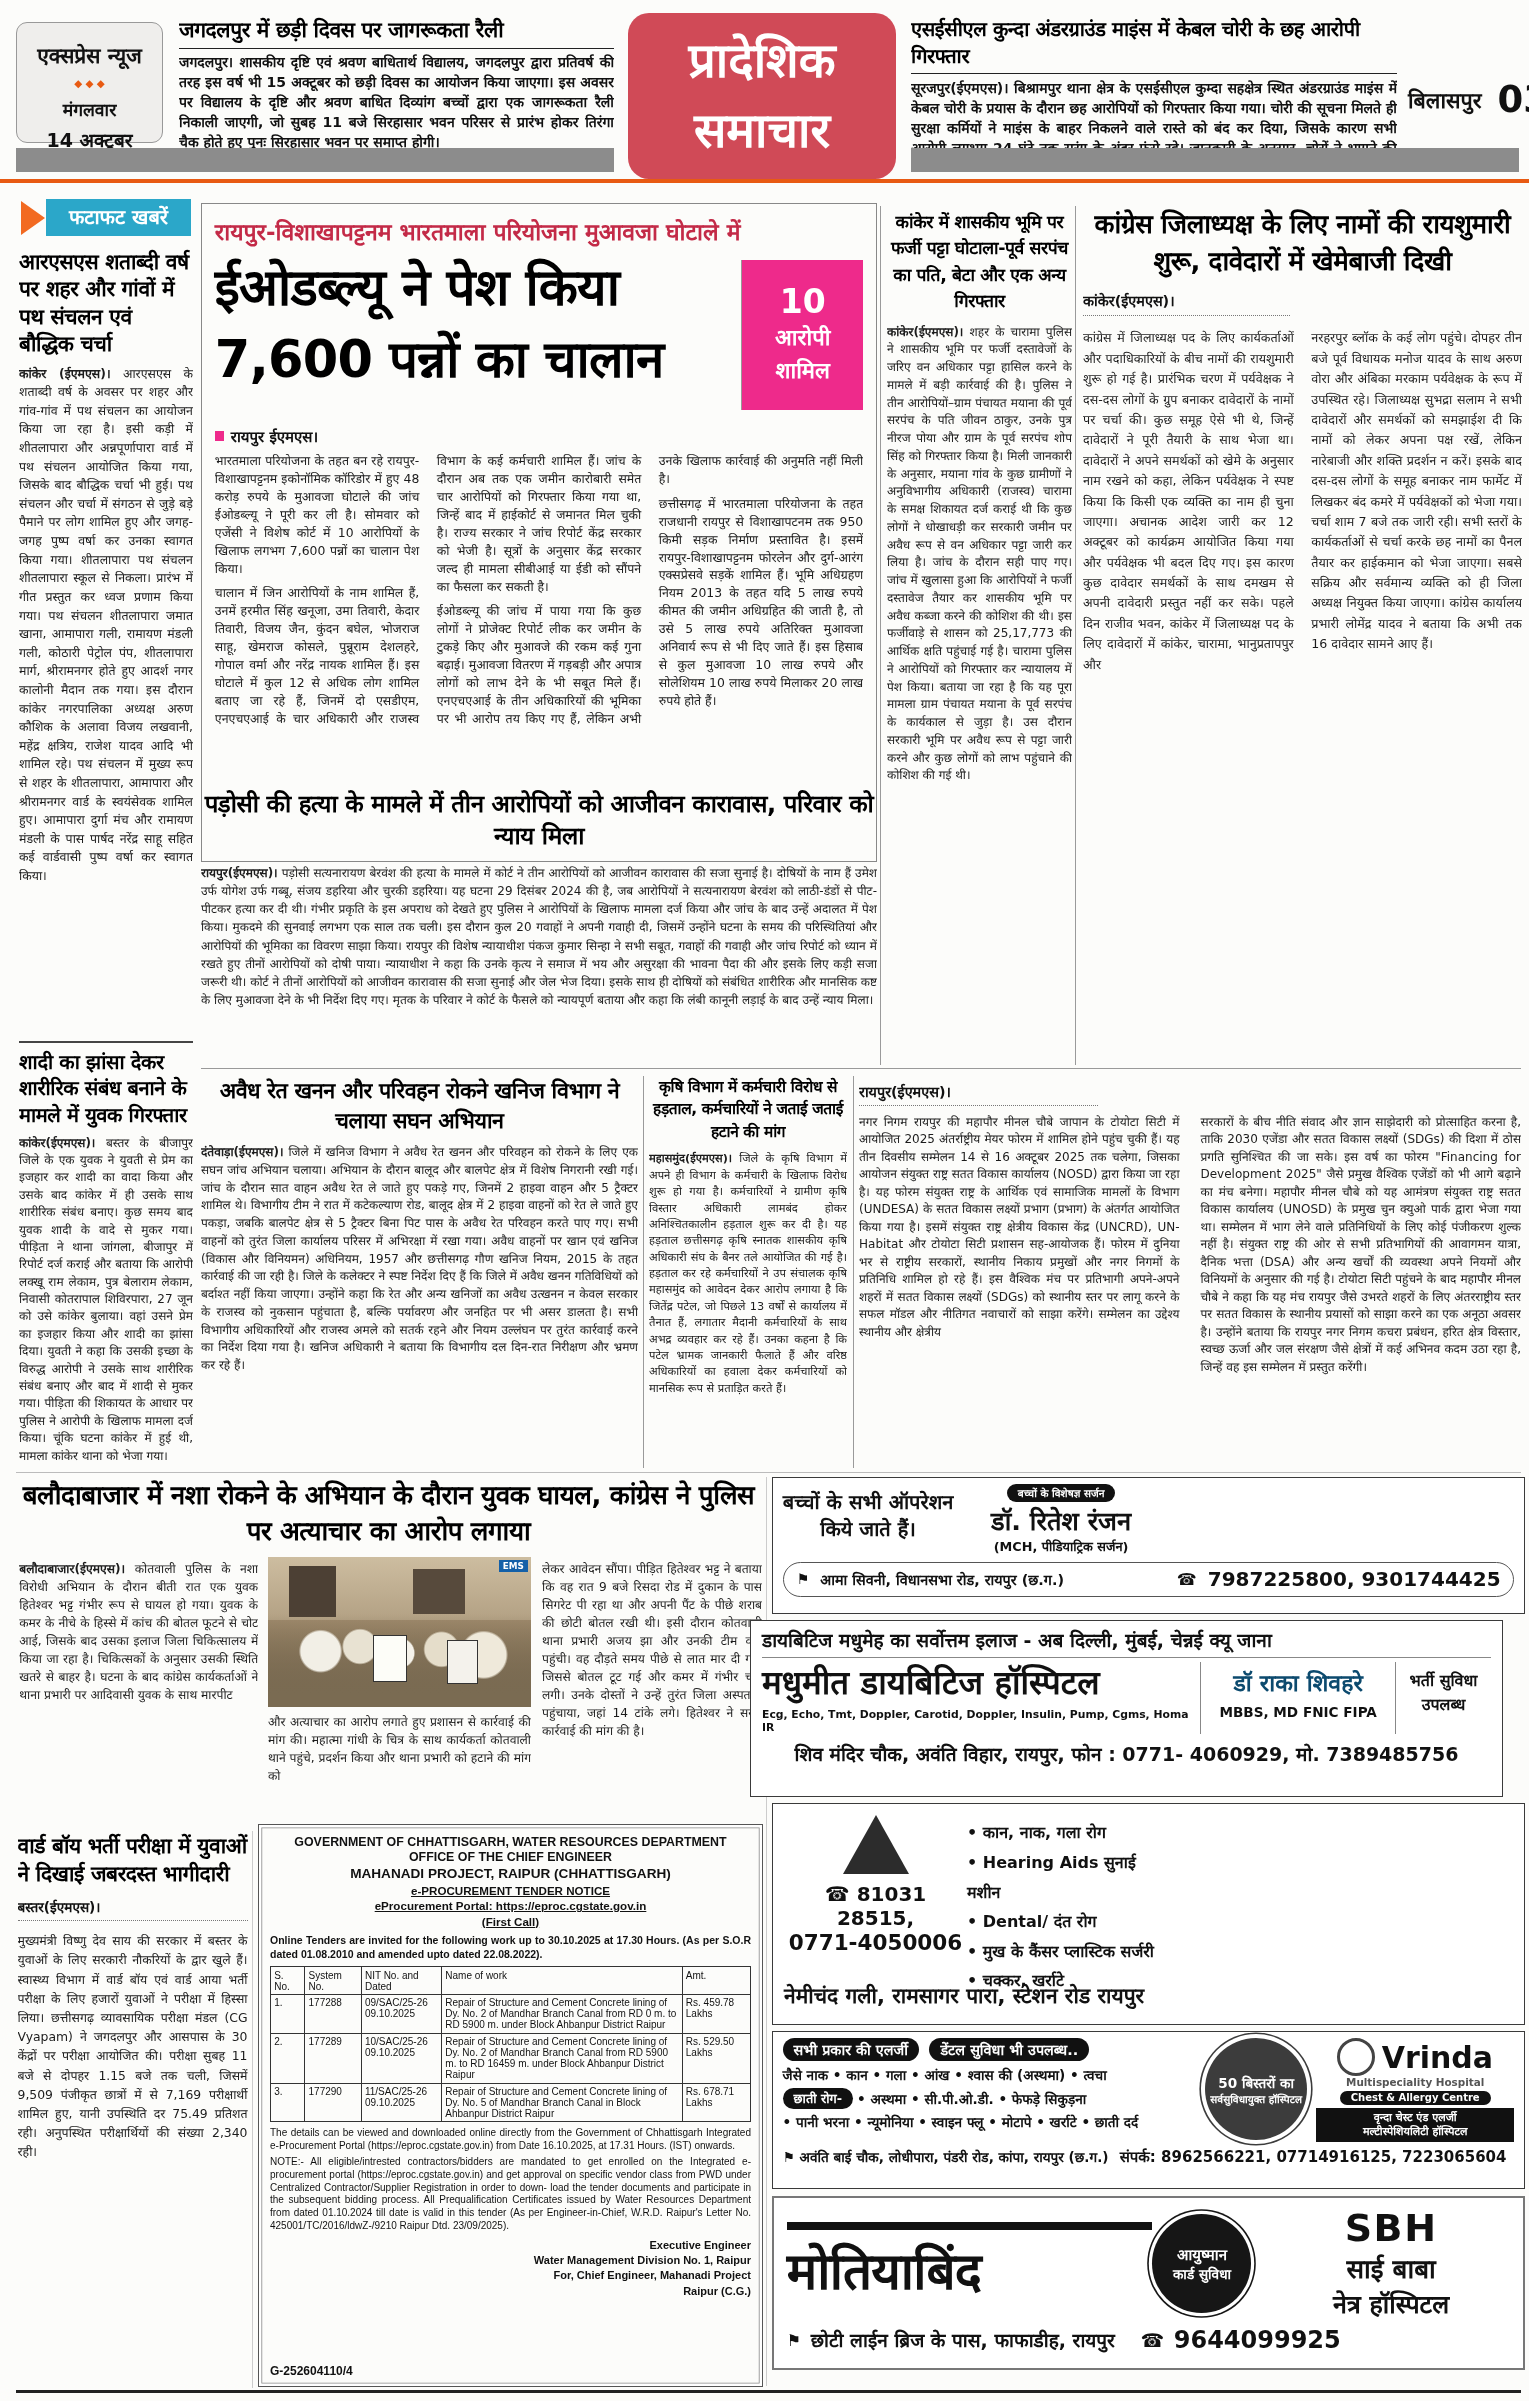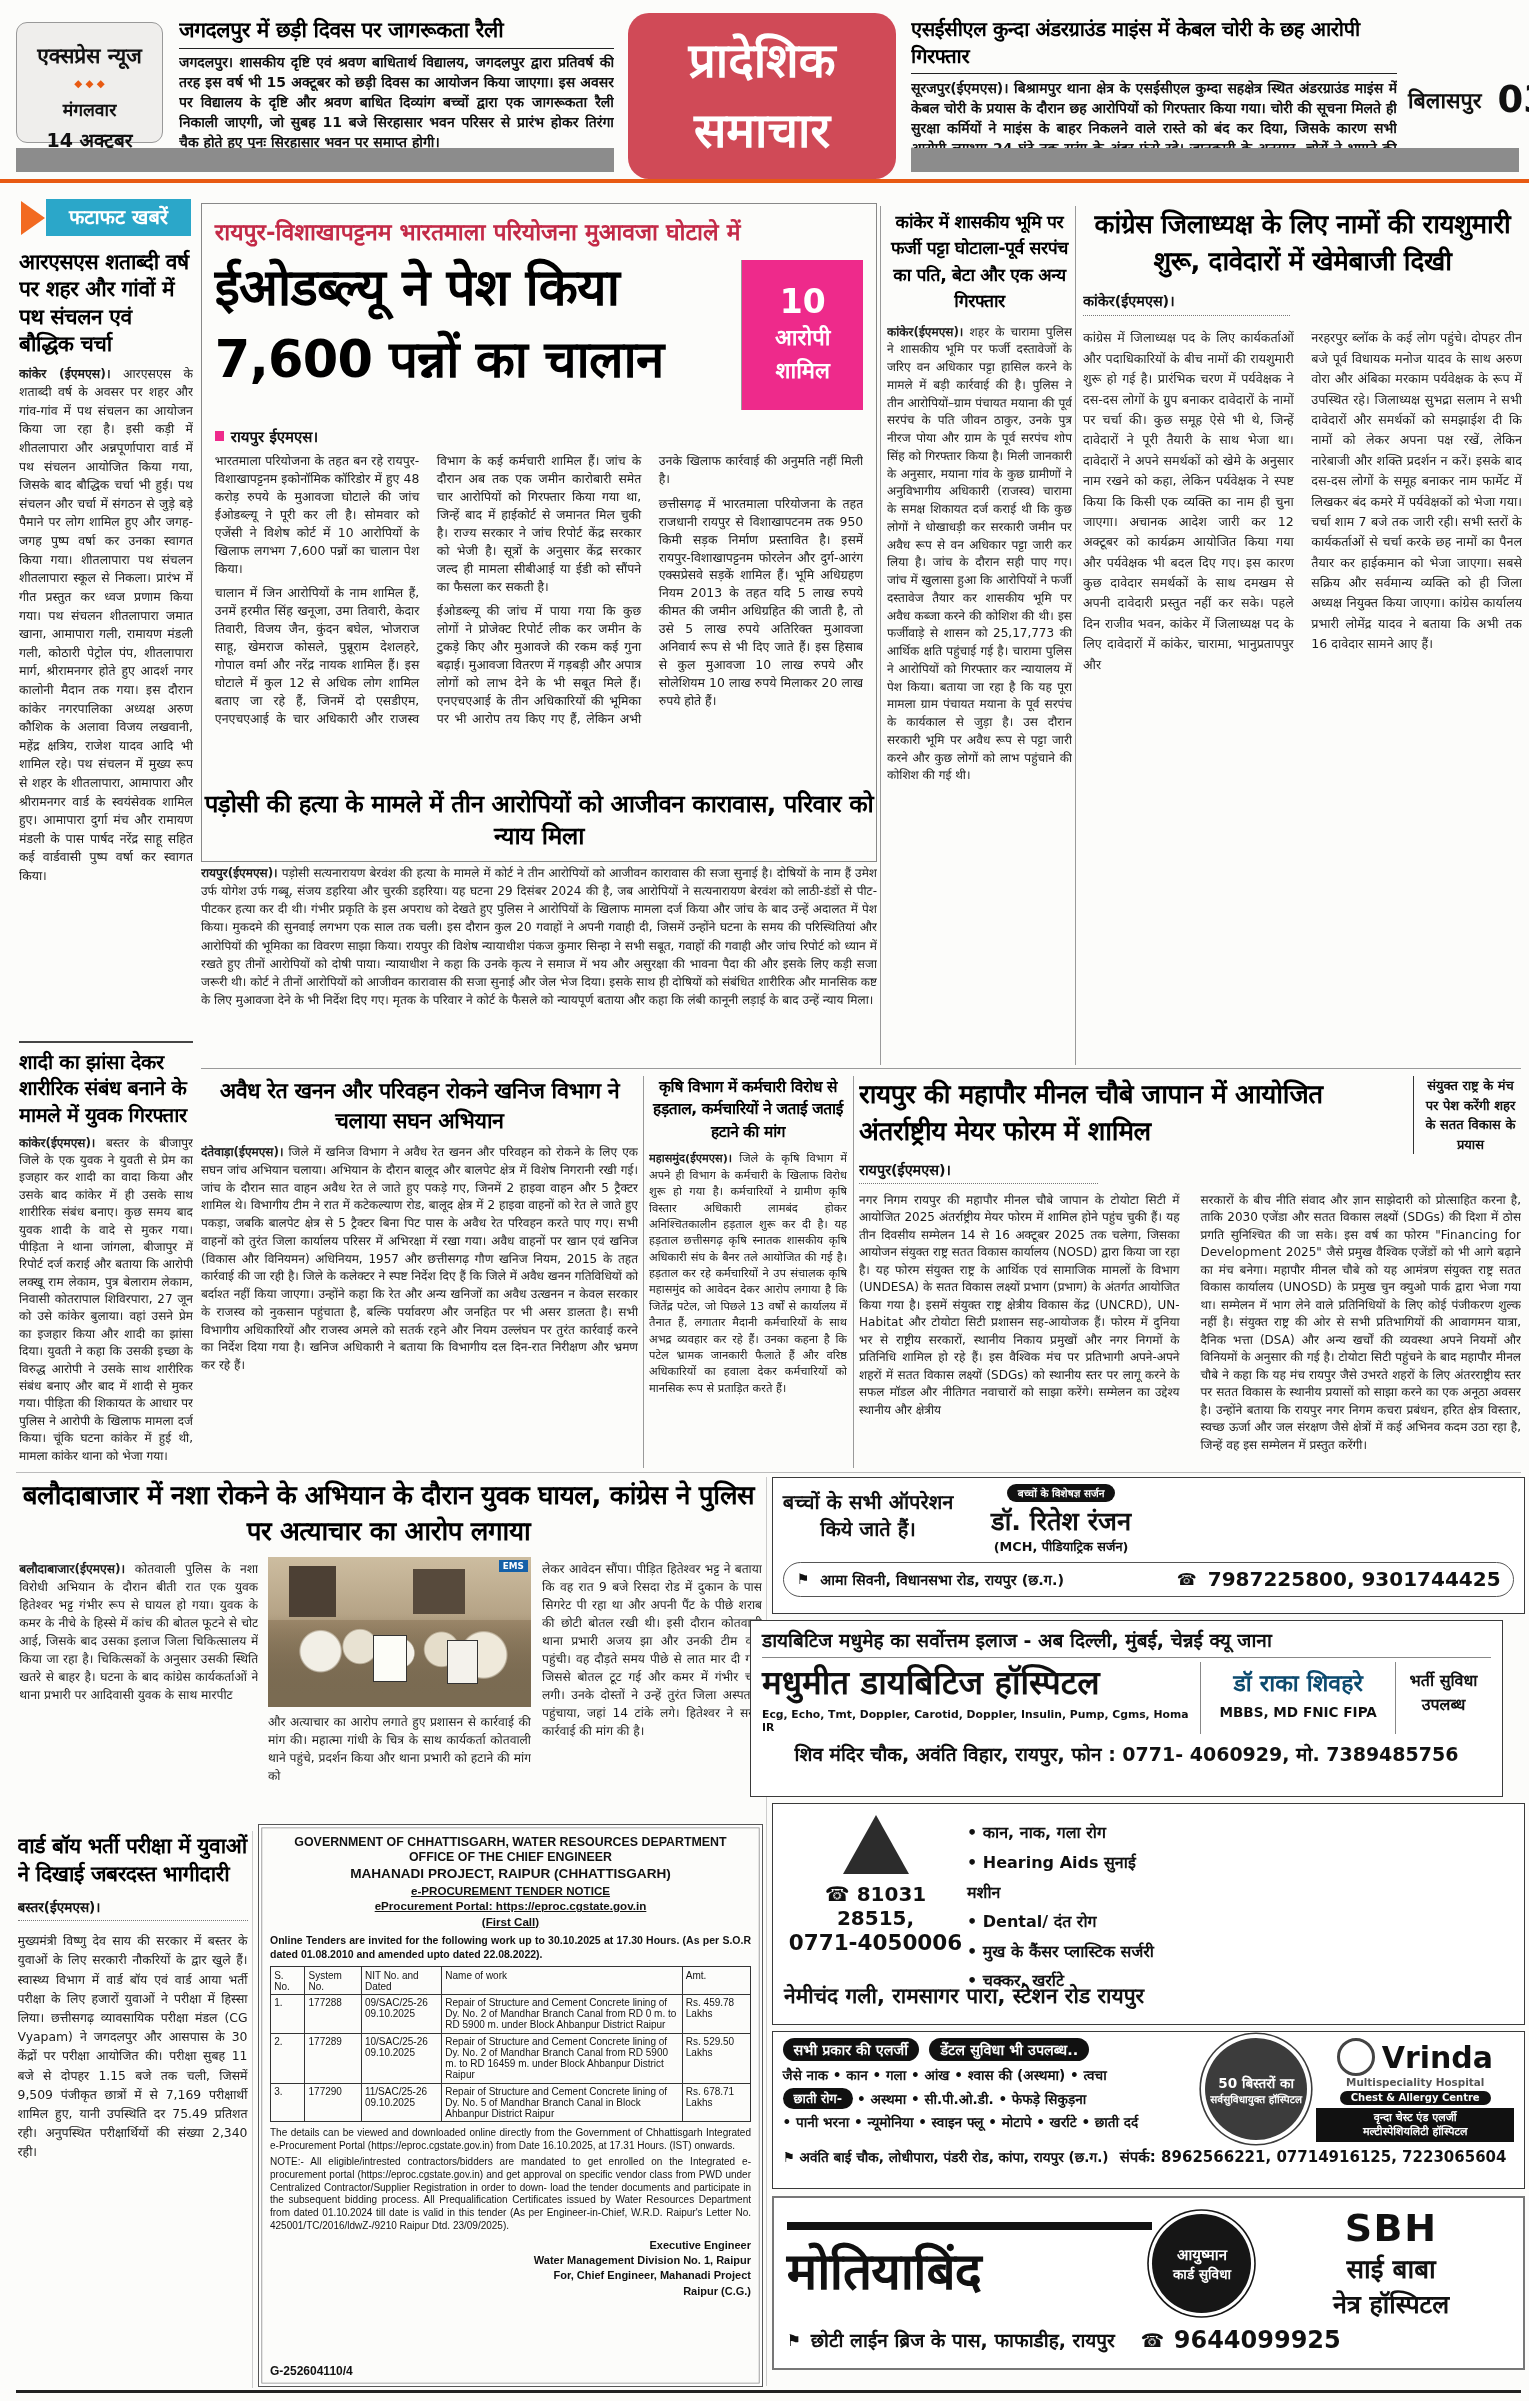--- a/index.html
+++ b/index.html
@@ -145,24 +145,20 @@
   <div class="a clip" style="left:649px;top:1076px;width:198px;height:392px;">
     <div class="hl ct" style="font-size:15.5px;line-height:1.45;">कृषि विभाग में कर्मचारी विरोध से हड़ताल, कर्मचारियों ने जताई जताई हटाने की मांग</div>
     <p class="jt bd" style="margin:8px 0 0;font-size:11.3px;line-height:1.45;">
       <span class="dl">महासमुंद(ईएमएस)।</span>
       <span>जिले के कृषि विभाग में अपने ही विभाग के कर्मचारी के खिलाफ विरोध शुरू हो गया है। कर्मचारियों ने ग्रामीण कृषि विस्तार अधिकारी लामबंद होकर अनिश्चितकालीन हड़ताल शुरू कर दी है। यह हड़ताल छत्तीसगढ़ कृषि स्नातक शासकीय कृषि अधिकारी संघ के बैनर तले आयोजित की गई है। हड़ताल कर रहे कर्मचारियों ने उप संचालक कृषि महासमुंद को आवेदन देकर आरोप लगाया है कि जितेंद्र पटेल, जो पिछले 13 वर्षों से कार्यालय में तैनात हैं, लगातार मैदानी कर्मचारियों के साथ अभद्र व्यवहार कर रहे हैं। उनका कहना है कि पटेल भ्रामक जानकारी फैलाते हैं और वरिष्ठ अधिकारियों का हवाला देकर कर्मचारियों को मानसिक रूप से प्रताड़ित करते हैं।</span>
     </p>
   </div>
 
   <div class="vr" style="left:853px;top:1076px;height:392px;"></div>
   <div class="a clip" style="left:859px;top:1076px;width:662px;height:392px;">
-    <div style="display:flex;">
-      <div class="hl" style="width:549px;font-size:26px;line-height:1.42;">रायपुर की महापौर मीनल चौबे जापान में आयोजित अंतर्राष्ट्रीय मेयर फोरम में शामिल</div>
-      <div class="ct" style="width:102px;margin-left:9.6px;font-size:13px;font-weight:700;line-height:1.5;border-left:1.6px solid #333;padding-left:6.4px;">संयुक्त राष्ट्र के मंच पर पेश करेंगी शहर के सतत विकास के प्रयास</div>
-    </div>
     <div style="margin-top:6.4px;font-size:14.4px;font-weight:800;border-bottom:0.8px dotted #777;width:239px;padding-bottom:3.2px;">रायपुर(ईएमएस)।</div>
     <div class="clip" style="margin-top:8px;height:284px;column-count:2;column-gap:21px;font-size:12px;">
       <p class="jt bd" style="margin:0 0 6.4px;line-height:1.46;">नगर निगम रायपुर की महापौर मीनल चौबे जापान के टोयोटा सिटी में आयोजित 2025 अंतर्राष्ट्रीय मेयर फोरम में शामिल होने पहुंच चुकी हैं। यह तीन दिवसीय सम्मेलन 14 से 16 अक्टूबर 2025 तक चलेगा, जिसका आयोजन संयुक्त राष्ट्र सतत विकास कार्यालय (NOSD) द्वारा किया जा रहा है। यह फोरम संयुक्त राष्ट्र के आर्थिक एवं सामाजिक मामलों के विभाग (UNDESA) के सतत विकास लक्ष्यों प्रभाग (प्रभाग) के अंतर्गत आयोजित किया गया है। इसमें संयुक्त राष्ट्र क्षेत्रीय विकास केंद्र (UNCRD), UN-Habitat और टोयोटा सिटी प्रशासन सह-आयोजक हैं। फोरम में दुनिया भर से राष्ट्रीय सरकारों, स्थानीय निकाय प्रमुखों और नगर निगमों के प्रतिनिधि शामिल हो रहे हैं। इस वैश्विक मंच पर प्रतिभागी अपने-अपने शहरों में सतत विकास लक्ष्यों (SDGs) को स्थानीय स्तर पर लागू करने के सफल मॉडल और नीतिगत नवाचारों को साझा करेंगे। सम्मेलन का उद्देश्य स्थानीय और क्षेत्रीय</p>
       <p class="jt bd" style="margin:0;line-height:1.46;">सरकारों के बीच नीति संवाद और ज्ञान साझेदारी को प्रोत्साहित करना है, ताकि 2030 एजेंडा और सतत विकास लक्ष्यों (SDGs) की दिशा में ठोस प्रगति सुनिश्चित की जा सके। इस वर्ष का फोरम "Financing for Development 2025" जैसे प्रमुख वैश्विक एजेंडों को भी आगे बढ़ाने का मंच बनेगा। महापौर मीनल चौबे को यह आमंत्रण संयुक्त राष्ट्र सतत विकास कार्यालय (UNOSD) के प्रमुख चुन क्युओ पार्क द्वारा भेजा गया था। सम्मेलन में भाग लेने वाले प्रतिनिधियों के लिए कोई पंजीकरण शुल्क नहीं है। संयुक्त राष्ट्र की ओर से सभी प्रतिभागियों की आवागमन यात्रा, दैनिक भत्ता (DSA) और अन्य खर्चों की व्यवस्था अपने नियमों और विनियमों के अनुसार की गई है। टोयोटा सिटी पहुंचने के बाद महापौर मीनल चौबे ने कहा कि यह मंच रायपुर जैसे उभरते शहरों के लिए अंतरराष्ट्रीय स्तर पर सतत विकास के स्थानीय प्रयासों को साझा करने का एक अनूठा अवसर है। उन्होंने बताया कि रायपुर नगर निगम कचरा प्रबंधन, हरित क्षेत्र विस्तार, स्वच्छ ऊर्जा और जल संरक्षण जैसे क्षेत्रों में कई अभिनव कदम उठा रहा है, जिन्हें वह इस सम्मेलन में प्रस्तुत करेंगी।</p>
     </div>
   </div>
 
   <div class="hrz" style="left:16px;top:1472px;width:1505px;background:#bbb;height:0.8px;"></div>
 
   <div class="a" style="left:16px;top:1477px;width:745px;height:351px;">

